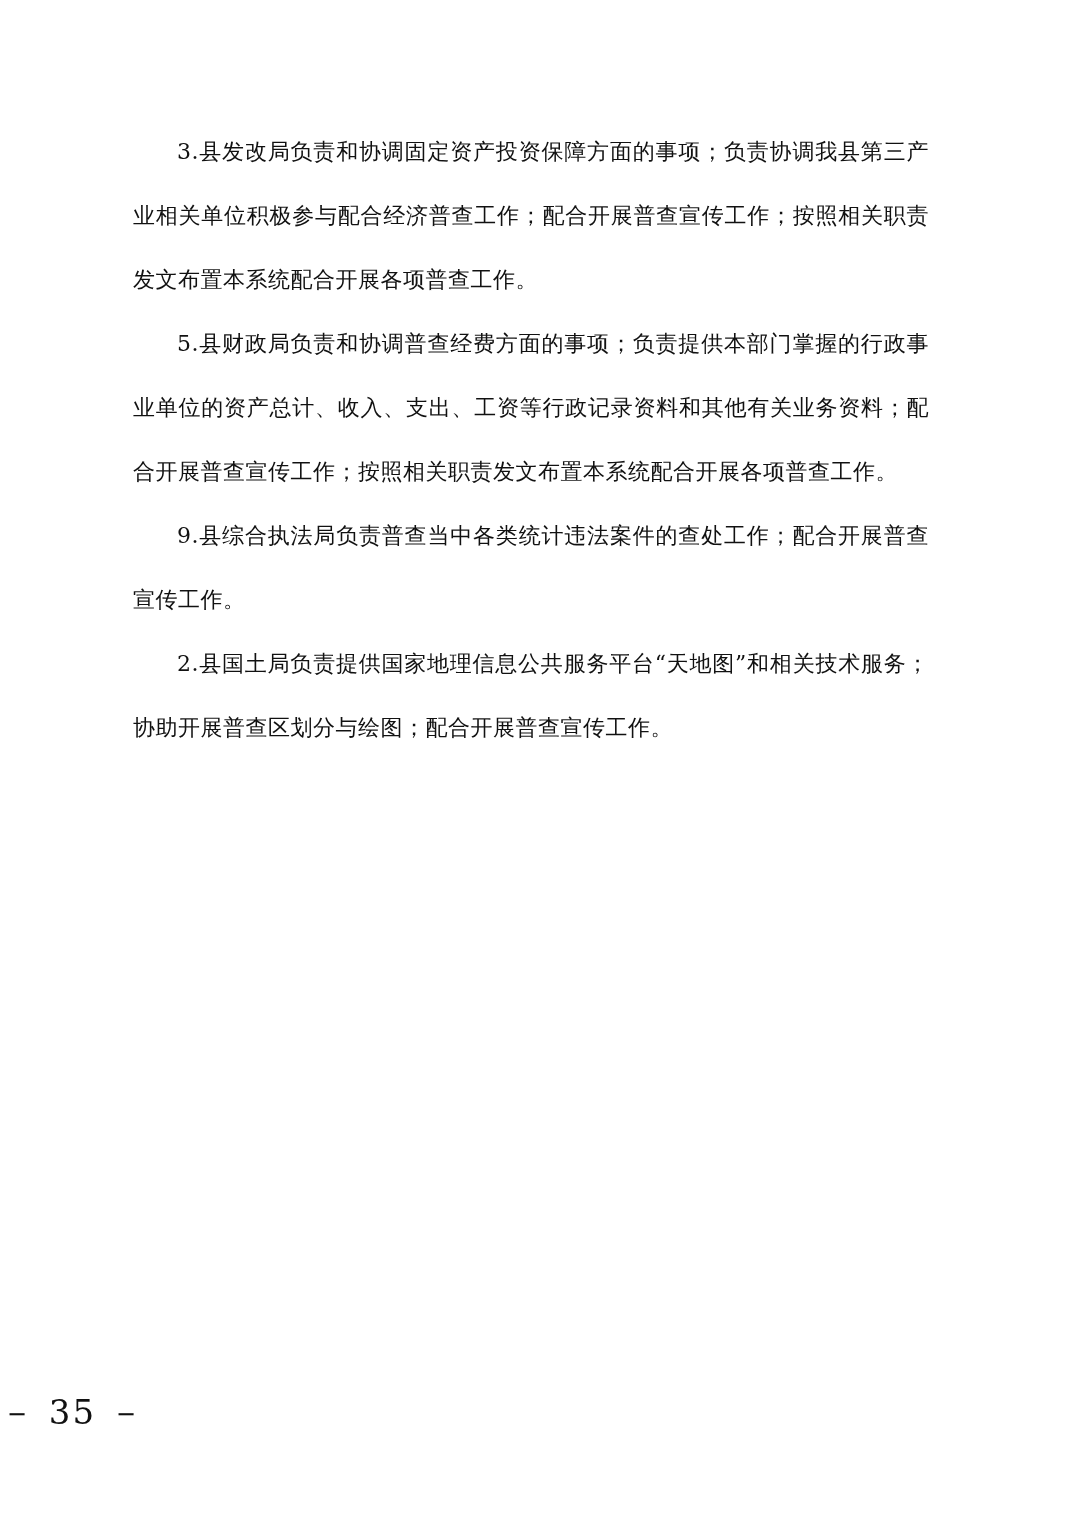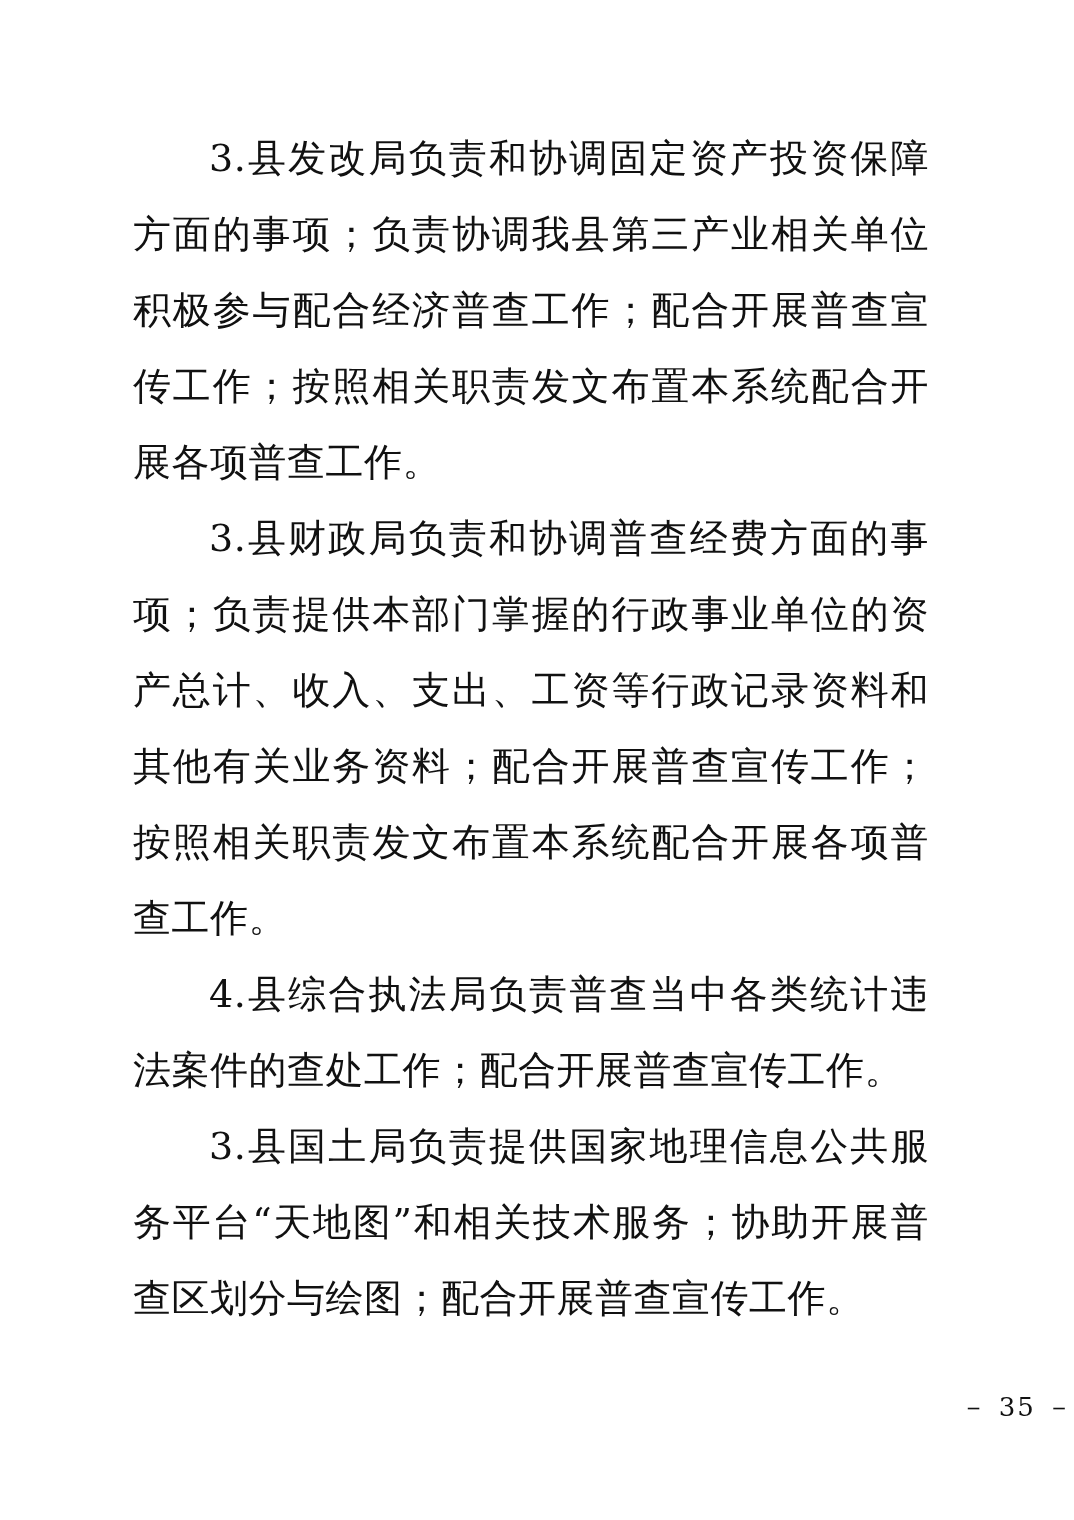--- a/index.html
+++ b/index.html
@@ -17,45 +17,45 @@
     color: #111111;
     overflow: hidden;
   }
   .content {
     position: absolute;
     left: 133px;
     top: 120px;
     width: 810px;
   }
   .para {
-    font-size: 38px;
-    line-height: 76px;
+    font-size: 22px;
+    line-height: 64px;
     text-align: justify;
     text-justify: inter-ideograph;
     text-indent: 2em;
     margin: 0 14px 0 0;
     letter-spacing: 0.5px;
     word-break: break-all;
   }
   .footer {
     position: absolute;
     left: 0;
     right: 0;
     top: 1390px;
-    text-align: right;
-    font-size: 26px;
+    text-align: left;
+    font-size: 34px;
     font-family: "DejaVu Serif", serif;
     color: #111111;
     letter-spacing: 2px;
   }
 </style>
 </head>
 <body>
 
 <div class="page">
   <div class="content">
     <p class="para">3.县发改局负责和协调固定资产投资保障方面的事项；负责协调我县第三产业相关单位积极参与配合经济普查工作；配合开展普查宣传工作；按照相关职责发文布置本系统配合开展各项普查工作。</p>
-    <p class="para">3.县财政局负责和协调普查经费方面的事项；负责提供本部门掌握的行政事业单位的资产总计、收入、支出、工资等行政记录资料和其他有关业务资料；配合开展普查宣传工作；按照相关职责发文布置本系统配合开展各项普查工作。</p>
-    <p class="para">4.县综合执法局负责普查当中各类统计违法案件的查处工作；配合开展普查宣传工作。</p>
-    <p class="para">3.县国土局负责提供国家地理信息公共服务平台“天地图”和相关技术服务；协助开展普查区划分与绘图；配合开展普查宣传工作。</p>
+    <p class="para">5.县财政局负责和协调普查经费方面的事项；负责提供本部门掌握的行政事业单位的资产总计、收入、支出、工资等行政记录资料和其他有关业务资料；配合开展普查宣传工作；按照相关职责发文布置本系统配合开展各项普查工作。</p>
+    <p class="para">9.县综合执法局负责普查当中各类统计违法案件的查处工作；配合开展普查宣传工作。</p>
+    <p class="para">2.县国土局负责提供国家地理信息公共服务平台“天地图”和相关技术服务；协助开展普查区划分与绘图；配合开展普查宣传工作。</p>
   </div>
   <div class="footer">－ 35 －</div>
 </div>
 
 </body></html>

